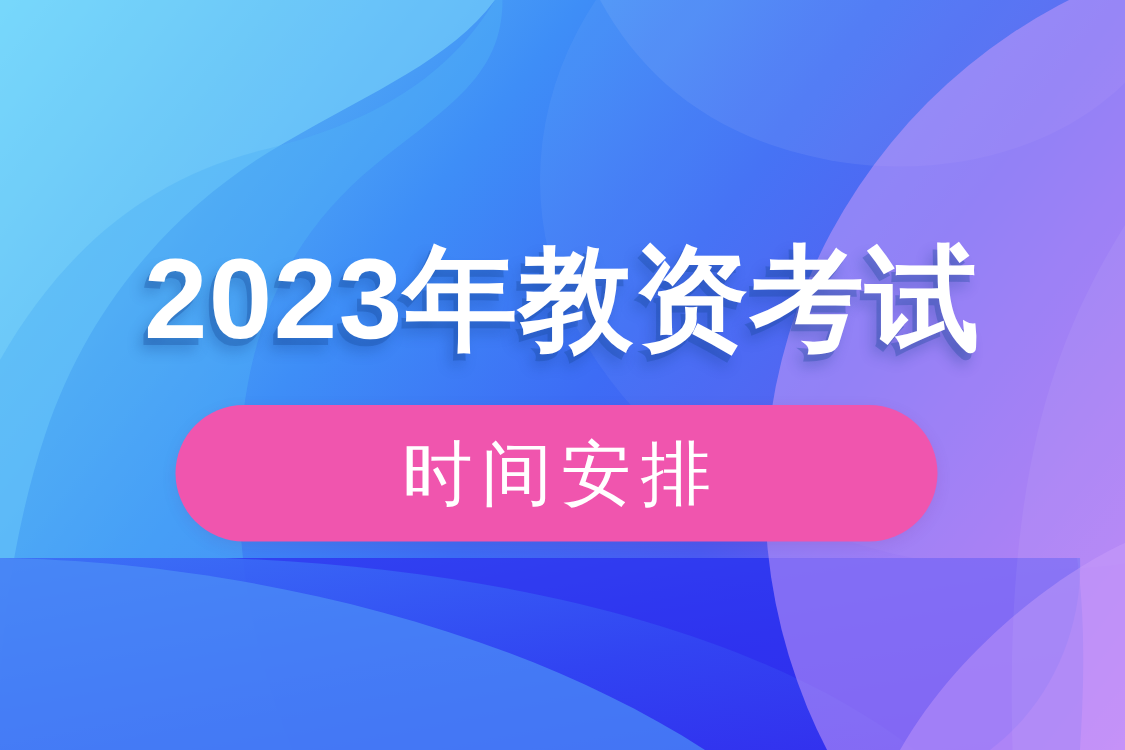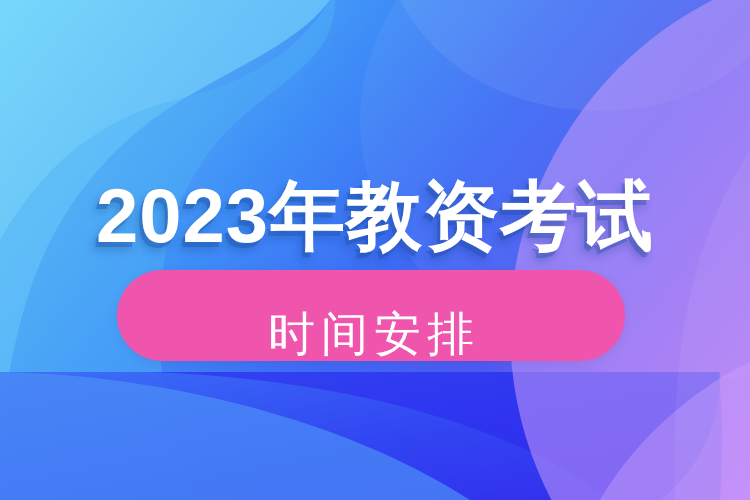--- a/index.html
+++ b/index.html
@@ -41,21 +41,21 @@
   .headline-wrap {
     position: absolute;
     left: 0;
     top: 152px;
     width: 750px;
     text-align: center;
     z-index: 5;
   }
   .headline {
     display: inline-block;
-    margin: 16px;
+    margin: 0;
     color: #ffffff;
     font-size: 76px;
     line-height: 96px;
     font-weight: 700;
     letter-spacing: 1px;
     white-space: nowrap;
     text-shadow:
       -3px 5px 0 rgba(20, 70, 150, 0.30),
       -5px 8px 9px rgba(15, 55, 130, 0.28);
   }
@@ -63,21 +63,21 @@
   
   .pill {
     position: absolute;
     left: 117px;
     top: 270px;
     width: 508px;
     height: 91px;
     border-radius: 46px;
     background: #F055AE;
     display: flex;
-    align-items: flex-end;
+    align-items: center;
     justify-content: center;
     z-index: 6;
     box-shadow: 0 3px 10px rgba(120, 30, 110, 0.10);
   }
   .pill-label {
     color: #ffffff;
     font-size: 47px;
     line-height: 54px;
     font-weight: 400;
     letter-spacing: 6px;

